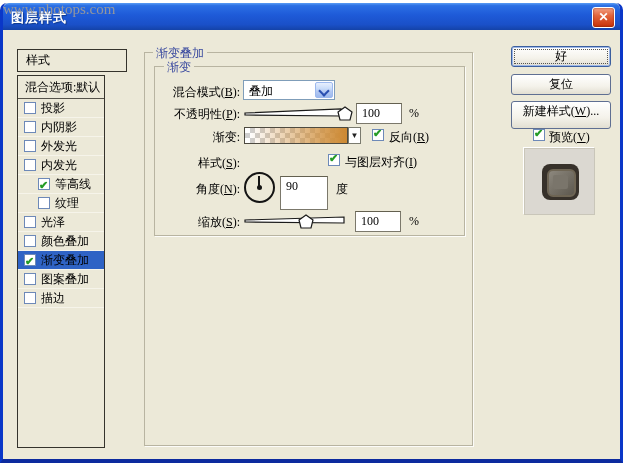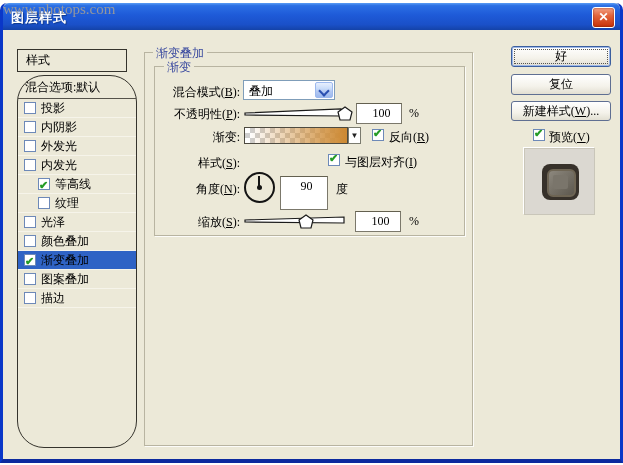--- a/index.html
+++ b/index.html
@@ -16,21 +16,21 @@
               text-shadow:1px 1px 1px #123a8a;letter-spacing:1px;}
   .close-btn{position:absolute;right:5px;top:4px;width:21px;height:19px;border:1px solid #fff;border-radius:3px;
              background:linear-gradient(180deg,#f2a184 0%,#e2653c 40%,#cc3a11 90%,#b33007 100%);
              color:#fff;font-weight:bold;font-size:12px;line-height:19px;text-align:center;
              box-shadow:inset 0 0 2px #8a1f00;cursor:default;}
   .watermark{position:absolute;left:3px;top:1px;color:#9a9a9a;font-size:15px;opacity:.95;z-index:50;}
 
   
   .box-black{border:1px solid #35332c;box-sizing:border-box;background:#ece9d8;}
   .sb-header{position:absolute;left:14px;top:46px;width:110px;height:23px;line-height:21px;padding-left:8px;}
-  .sb-list{position:absolute;left:14px;top:72px;width:120px;height:373px;border-radius:27px;}
+  .sb-list{position:absolute;left:14px;top:72px;width:88px;height:373px;}
   .sb-blend{height:23px;line-height:22px;padding-left:7px;border-bottom:1px solid #55524a;box-sizing:border-box;}
   .sb-row{position:relative;height:19px;line-height:19px;border-bottom:1px solid #f6f4ea;
           padding-left:23px;box-sizing:border-box;white-space:nowrap;}
   .sb-row .cb{position:absolute;left:6px;top:3px;}
   .sb-row.indent{padding-left:37px;}
   .sb-row.indent .cb{left:20px;}
   .sb-row.selected{background:#2f63c5;}
 
   
   .cb{display:inline-block;width:12px;height:12px;background:#fff;border:1px solid #6d89b8;
@@ -51,21 +51,21 @@
   .combo .val{position:absolute;left:5px;top:2px;white-space:nowrap;}
   .combo .arrow{position:absolute;right:1px;top:1px;bottom:1px;width:16px;
                 background:linear-gradient(180deg,#e8f0fe 0%,#cgdcf9 40%,#b4c9f2 60%,#9db9ee 100%);
                 background:linear-gradient(180deg,#e8f0fe 0%,#c9dcf9 40%,#b4c9f2 60%,#9db9ee 100%);
                 border:1px solid #9db9ee;border-radius:2px;}
   .combo .arrow span{position:absolute;left:4px;top:4px;width:6px;height:6px;
                      border-right:2px solid #2a4fb0;border-bottom:2px solid #2a4fb0;transform:rotate(45deg);}
 
   
   .numbox{position:absolute;background:#fff;border:1px solid #7b786b;border-top-color:#63604f;
-          box-sizing:border-box;padding:2px 0 0 5px;text-align:center;}
+          box-sizing:border-box;padding:2px 0 0 5px;}
 
   
   .grad-swatch{position:absolute;left:241px;top:124px;width:104px;height:17px;border:1px solid #4d4a40;box-sizing:border-box;
     background-image:linear-gradient(90deg,rgba(208,144,62,0) 4%,rgba(208,144,62,.85) 78%,#cd8a35 98%),
       conic-gradient(#cfcfcf 25%,#fff 0 50%,#cfcfcf 0 75%,#fff 0);
     background-size:100% 100%,10px 10px;}
   .grad-arrow{position:absolute;left:345px;top:124px;width:13px;height:17px;background:#fff;
               border:1px solid #7a7a6e;box-sizing:border-box;text-align:center;line-height:15px;font-size:8px;color:#222;}
 
   
@@ -188,21 +188,21 @@
     <div class="fieldlabel" style="left:150px;top:211px;width:87px;">缩放(<u>S</u>):</div>
     <svg style="left:241px;top:206px;" width="105" height="24">
       <polygon points="1,11 100,8 100,14 1,13" fill="#fff" stroke="#1a1a1a" stroke-width="1.2"></polygon>
       <polygon points="62,6 69,11 67,19 57,19 55,11" fill="#fff" stroke="#1a1a1a" stroke-width="1.2"></polygon>
     </svg>
     <div class="numbox" style="left:352px;top:208px;width:46px;height:21px;">100</div>
     <div class="unit" style="left:406px;top:211px;">%</div>
 
     <div class="xp-btn default" style="top:43px;">好</div>
     <div class="xp-btn" style="top:71px;">复位</div>
-    <div class="xp-btn" style="top:98px;height:20px;">新建样式(<u>W</u>)...</div>
+    <div class="xp-btn" style="top:98px;height:28px;">新建样式(<u>W</u>)...</div>
 
     <span class="cb checked" style="position:absolute;left:530px;top:126px;"></span>
     <div class="unit" style="left:546px;top:126px;">预览(<u>V</u>)</div>
 
     <div class="thumb">
       <div class="sq1">
         <div class="sq2">
             <div class="sq3"></div>
           </div>
       </div>

